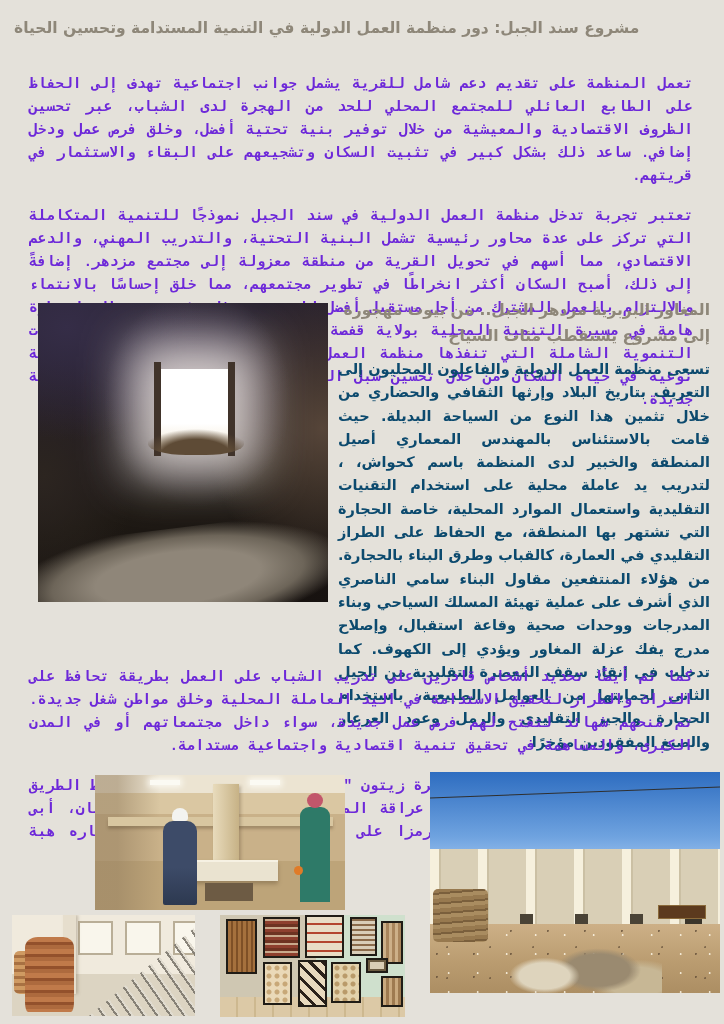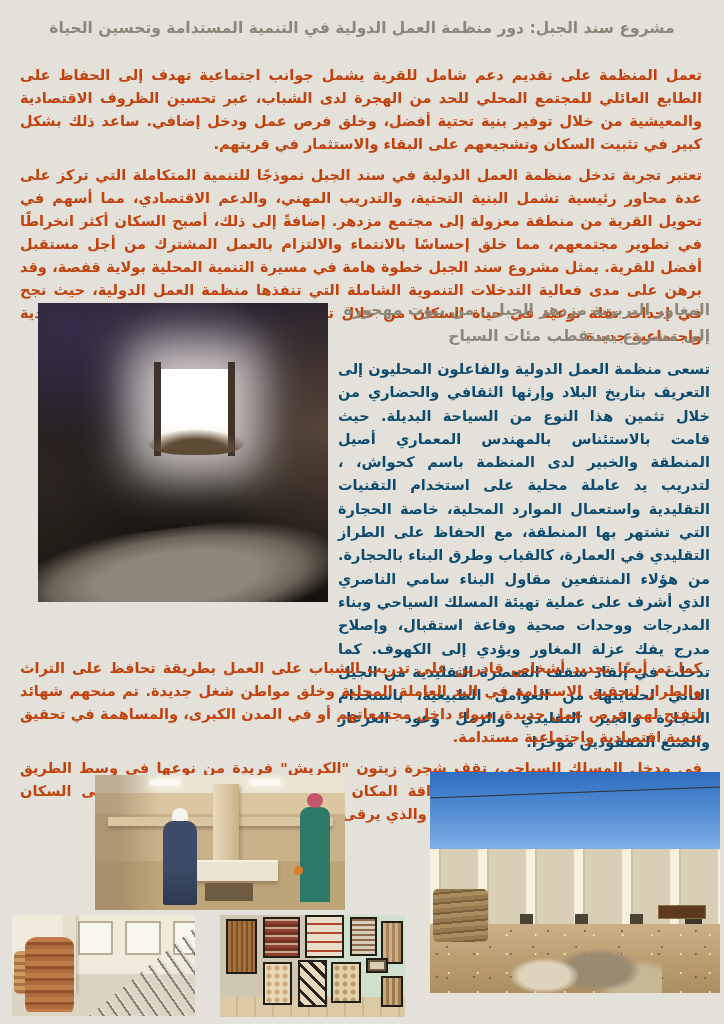--- a/index.html
+++ b/index.html
@@ -8,26 +8,26 @@
     width:724px;height:1024px;
     background:#e4e1da;
     direction:rtl;
     font-family:"DejaVu Sans", sans-serif;
     overflow:hidden;
   }
   
   .page-title{
     position:absolute;top:16px;right:14px;left:14px;
     margin:0;font-size:15.5px;font-weight:700;line-height:24px;
-    color:#8e8779;text-align:center;
+    color:#8e8779;text-align:left;
   }
   .intro{position:absolute;top:56px;right:14px;left:12px;}
   .intro p, .closing p{
-    margin:8px;font-size:14.5px;font-weight:700;line-height:23px;
-    color:#c2410c;text-align:justify;
+    margin:17px;font-size:14.5px;font-weight:700;line-height:23px;
+    color:#6d28d9;text-align:justify;font-family:Liberation Mono, monospace;
   }
   .caves-text{position:absolute;top:297px;right:14px;width:372px;}
   .caves-heading{
     margin:0 0 9px 0;font-size:15.5px;font-weight:700;line-height:26px;
     color:#8e8779;text-align:right;
   }
   .caves-text p{
     margin:0;font-size:14.5px;font-weight:700;line-height:23.3px;
     color:#0c4a6e;text-align:justify;
   }

